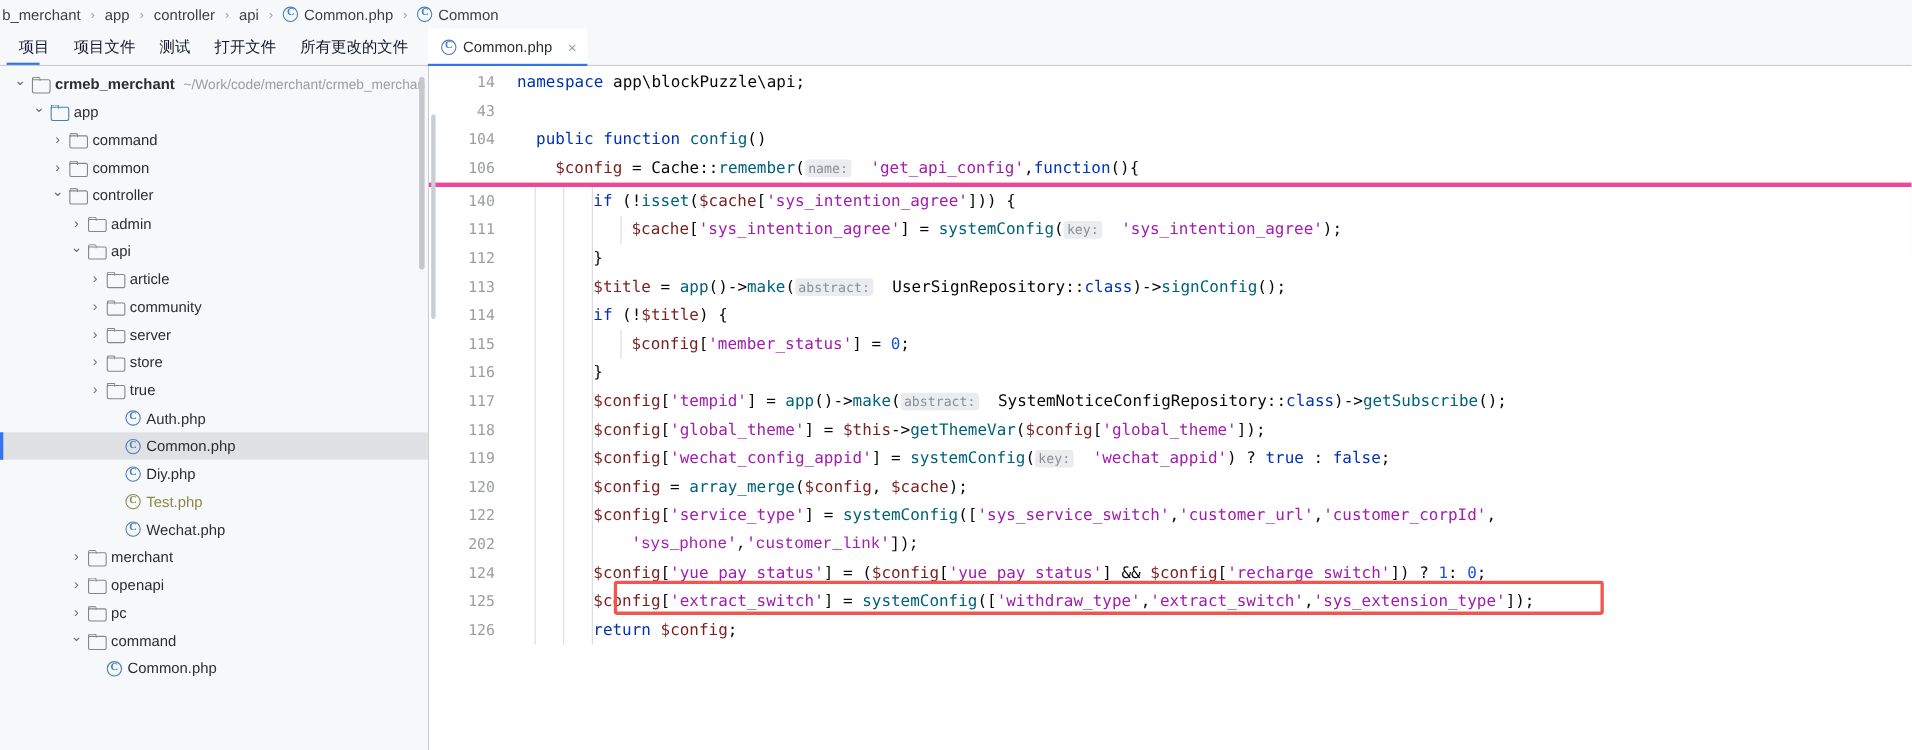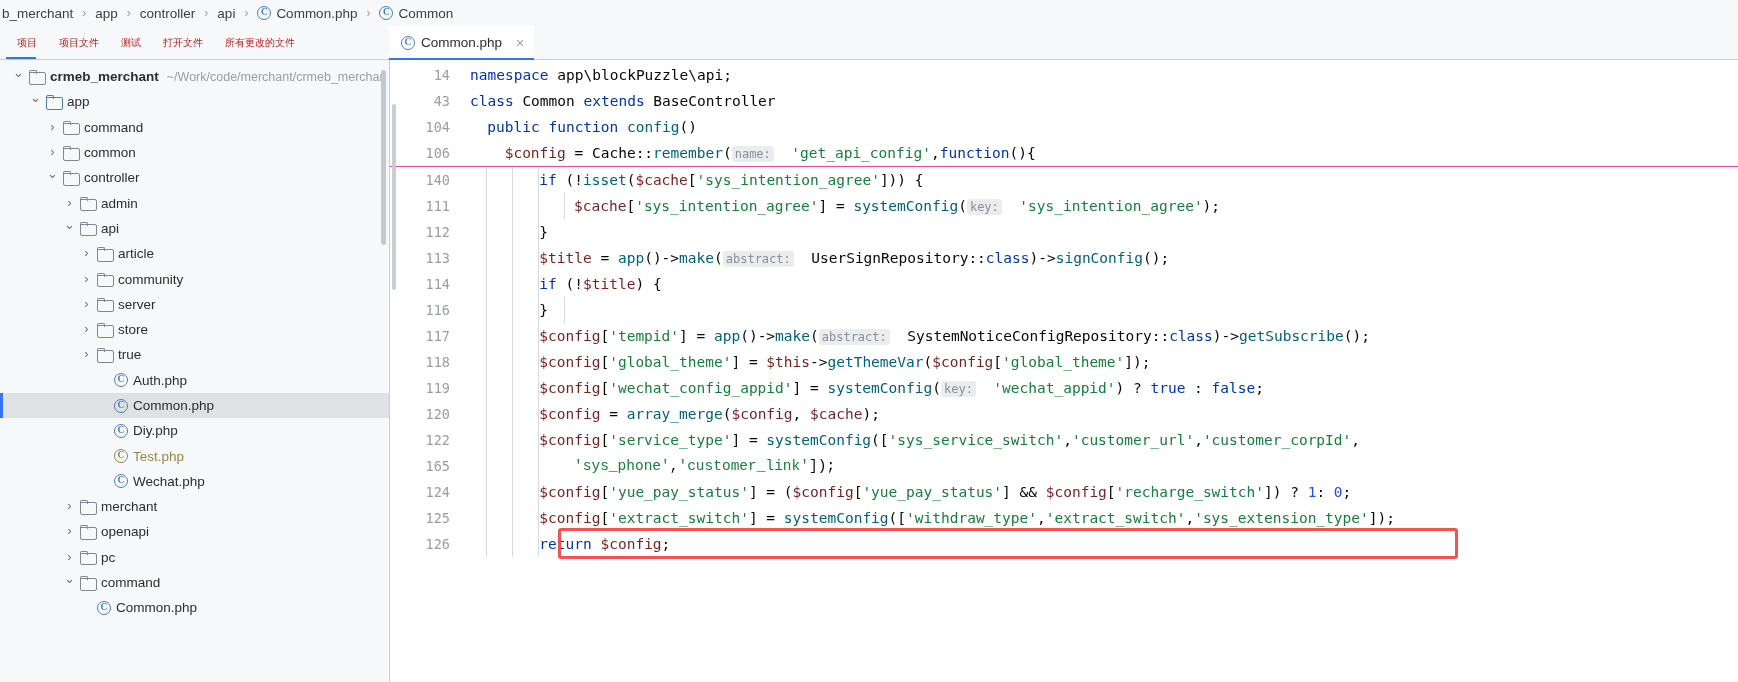--- a/index.html
+++ b/index.html
@@ -42,22 +42,22 @@
   #tabsrow {
     height: 34px;
     display: flex;
     align-items: stretch;
     background: #f7f8fa;
   }
   #lefttabs {
     width: 389px;
     display: flex; align-items: center;
     gap: 0px;
-    font-size: 10px;
-    color: #b91c1c;
+    font-size: 14px;
+    color: #0f172a;
     padding-left: 6px;
     border-bottom: 1px solid #c9ccd1;
     position: relative;
   }
   #lefttabs .ltab { padding: 0 11px; height: 100%; display: flex; align-items: center; cursor: default; }
   #lefttabs .ltab.active { font-weight: normal; }
   #lefttabs .ltab.active::after {
     content: ""; position: absolute; left: 6px; bottom: 0;
     width: 30px; height: 2px; background: #3574f0;
   }
@@ -159,31 +159,31 @@
   .gut {
     width: 72px; flex: none;
     text-align: right;
     padding-right: 12px;
     color: #9a9da1;
     font-size: 13.5px;
     font-family: "DejaVu Sans Mono", monospace;
   }
   .code { flex: 1; position: relative; }
   
-  #sticky { background: #ffffff; border-bottom: 1px solid #ec4899; padding-top: 2px; }
+  #sticky { background: #ffffff; border-bottom: 4px solid #ec4899; padding-top: 2px; }
   
   #body { position: relative; }
   .vguide {
     position: absolute; width: 1px; background: #d8dade; top: 0;
   }
   
   .kw   { color: #0033b3; }
   .fn   { color: #00627a; }
   .vard { color: #7a1f1f; }
-  .str  { color: #15803d; }
+  .str  { color: #a21caf; }
   .num  { color: #1750eb; }
   .cm   { color: #8c8c8c; font-style: italic; }
   .pln  { color: #080808; }
   .hint {
     background: #ebecf0; color: #8c8f94;
     font-size: 12px; border-radius: 3px;
     padding: 1px 3px 1px 3px;
     font-family: "DejaVu Sans Mono", monospace;
   }
   
@@ -414,37 +414,38 @@
         <span class="cicon fileicon">C</span>
         <span class="tlabel">Common.php</span>
       </div>
       <div id="treescroll"></div>
     </div>
   <div id="treesplit"></div>
   <div id="editor">
     <div id="edscroll"></div>
     <div id="sticky">
         <div class="cline"><span class="gut">14</span><span class="code" style="padding-left: 8px;"><span class="kw">namespace</span><span class="pln"> </span><span class="pln">app\blockPuzzle\api</span><span class="pln">;</span></span></div>
-        <div class="cline"><span class="gut">43</span><span class="code" style="padding-left: 8px;"><span class="kw">class</span><span class="pln"> </span><span class="pln">Common</span><span class="pln"> </span><span class="kw">extends</span><span class="pln"> </span><span class="pln">BaseController</span></span></div>
+        <div class="cline"><span class="gut">43</span></div>
         <div class="cline"><span class="gut">104</span><span class="code" style="padding-left: 25.34px;"><span class="kw">public</span><span class="pln"> </span><span class="kw">function</span><span class="pln"> </span><span class="fn">config</span><span class="pln">()</span></span></div>
         <div class="cline"><span class="gut">106</span><span class="code" style="padding-left: 42.68px;"><span class="vard">$config</span><span class="pln"> = </span><span class="pln">Cache</span><span class="pln">::</span><span class="fn">remember</span><span class="pln">(</span><span class="hint">name:</span> <span class="pln"> </span><span class="str">'get_api_config'</span><span class="pln">,</span><span class="kw">function</span><span class="pln">(){</span></span></div>
       </div>
     <div id="body">
         <div class="cline"><span class="gut">140</span><span class="code" style="padding-left: 77.36px;"><span class="kw">if</span><span class="pln"> (!</span><span class="fn">isset</span><span class="pln">(</span><span class="vard">$cache</span><span class="pln">[</span><span class="str">'sys_intention_agree'</span><span class="pln">])) {</span></span></div>
         <div class="cline"><span class="gut">111</span><span class="code" style="padding-left: 112.04px;"><span class="vard">$cache</span><span class="pln">[</span><span class="str">'sys_intention_agree'</span><span class="pln">] = </span><span class="fn">systemConfig</span><span class="pln">(</span><span class="hint">key:</span> <span class="pln"> </span><span class="str">'sys_intention_agree'</span><span class="pln">);</span></span></div>
         <div class="cline"><span class="gut">112</span><span class="code" style="padding-left: 77.36px;"><span class="pln">}</span></span></div>
         <div class="cline"><span class="gut">113</span><span class="code" style="padding-left: 77.36px;"><span class="vard">$title</span><span class="pln"> = </span><span class="fn">app</span><span class="pln">()-&gt;</span><span class="fn">make</span><span class="pln">(</span><span class="hint">abstract:</span> <span class="pln"> </span><span class="pln">UserSignRepository</span><span class="pln">::</span><span class="kw">class</span><span class="pln">)-&gt;</span><span class="fn">signConfig</span><span class="pln">();</span></span></div>
         <div class="cline"><span class="gut">114</span><span class="code" style="padding-left: 77.36px;"><span class="kw">if</span><span class="pln"> (!</span><span class="vard">$title</span><span class="pln">) {</span></span></div>
+        <div class="cline"><span class="gut">115</span><span class="code" style="padding-left: 112.04px;"><span class="vard">$config</span><span class="pln">[</span><span class="str">'member_status'</span><span class="pln">] = </span><span class="num">0</span><span class="pln">;</span></span></div>
         <div class="cline"><span class="gut">116</span><span class="code" style="padding-left: 77.36px;"><span class="pln">}</span></span></div>
         <div class="cline"><span class="gut">117</span><span class="code" style="padding-left: 77.36px;"><span class="vard">$config</span><span class="pln">[</span><span class="str">'tempid'</span><span class="pln">] = </span><span class="fn">app</span><span class="pln">()-&gt;</span><span class="fn">make</span><span class="pln">(</span><span class="hint">abstract:</span> <span class="pln"> </span><span class="pln">SystemNoticeConfigRepository</span><span class="pln">::</span><span class="kw">class</span><span class="pln">)-&gt;</span><span class="fn">getSubscribe</span><span class="pln">();</span></span></div>
         <div class="cline"><span class="gut">118</span><span class="code" style="padding-left: 77.36px;"><span class="vard">$config</span><span class="pln">[</span><span class="str">'global_theme'</span><span class="pln">] = </span><span class="vard">$this</span><span class="pln">-&gt;</span><span class="fn">getThemeVar</span><span class="pln">(</span><span class="vard">$config</span><span class="pln">[</span><span class="str">'global_theme'</span><span class="pln">]);</span></span></div>
         <div class="cline"><span class="gut">119</span><span class="code" style="padding-left: 77.36px;"><span class="vard">$config</span><span class="pln">[</span><span class="str">'wechat_config_appid'</span><span class="pln">] = </span><span class="fn">systemConfig</span><span class="pln">(</span><span class="hint">key:</span> <span class="pln"> </span><span class="str">'wechat_appid'</span><span class="pln">) ? </span><span class="kw">true</span><span class="pln"> : </span><span class="kw">false</span><span class="pln">;</span></span></div>
         <div class="cline"><span class="gut">120</span><span class="code" style="padding-left: 77.36px;"><span class="vard">$config</span><span class="pln"> = </span><span class="fn">array_merge</span><span class="pln">(</span><span class="vard">$config</span><span class="pln">, </span><span class="vard">$cache</span><span class="pln">);</span></span></div>
         <div class="cline"><span class="gut">122</span><span class="code" style="padding-left: 77.36px;"><span class="vard">$config</span><span class="pln">[</span><span class="str">'service_type'</span><span class="pln">] = </span><span class="fn">systemConfig</span><span class="pln">([</span><span class="str">'sys_service_switch'</span><span class="pln">,</span><span class="str">'customer_url'</span><span class="pln">,</span><span class="str">'customer_corpId'</span><span class="pln">,</span></span></div>
-        <div class="cline"><span class="gut">165</span><span class="code" style="padding-left: 112.04px; font-family: Liberation Mono, monospace;"><span class="str">'sys_phone'</span><span class="pln">,</span><span class="str">'customer_link'</span><span class="pln">]);</span></span></div>
+        <div class="cline"><span class="gut">202</span><span class="code" style="padding-left: 112.04px; font-family: Liberation Mono, monospace;"><span class="str">'sys_phone'</span><span class="pln">,</span><span class="str">'customer_link'</span><span class="pln">]);</span></span></div>
         <div class="cline"><span class="gut">124</span><span class="code" style="padding-left: 77.36px;"><span class="vard">$config</span><span class="pln">[</span><span class="str">'yue_pay_status'</span><span class="pln">] = (</span><span class="vard">$config</span><span class="pln">[</span><span class="str">'yue_pay_status'</span><span class="pln">] &amp;&amp; </span><span class="vard">$config</span><span class="pln">[</span><span class="str">'recharge_switch'</span><span class="pln">]) ? </span><span class="num">1</span><span class="pln">: </span><span class="num">0</span><span class="pln">;</span></span></div>
         <div class="cline"><span class="gut">125</span><span class="code" style="padding-left: 77.36px;"><span class="vard">$config</span><span class="pln">[</span><span class="str">'extract_switch'</span><span class="pln">] = </span><span class="fn">systemConfig</span><span class="pln">([</span><span class="str">'withdraw_type'</span><span class="pln">,</span><span class="str">'extract_switch'</span><span class="pln">,</span><span class="str">'sys_extension_type'</span><span class="pln">]);</span></span></div>
         <div class="cline"><span class="gut">126</span><span class="code" style="padding-left: 77.36px;"><span class="kw">return</span><span class="pln"> </span><span class="vard">$config</span><span class="pln">;</span></span></div>
         <div class="vguide" style="left: 96px; height: 100%;"></div>
         <div class="vguide" style="left: 122px; height: 100%;"></div>
         <div class="vguide" style="left: 148px; height: 100%;"></div>
         <div class="vguide" style="left: 174px; top: 26px; height: 26px;"></div>
         <div class="vguide" style="left: 174px; top: 130px; height: 26px;"></div>
       </div>
     <div id="redbox" style="left: 168px; top: 468px; width: 900px; height: 31px; border-color: rgb(244, 84, 79);"></div>

